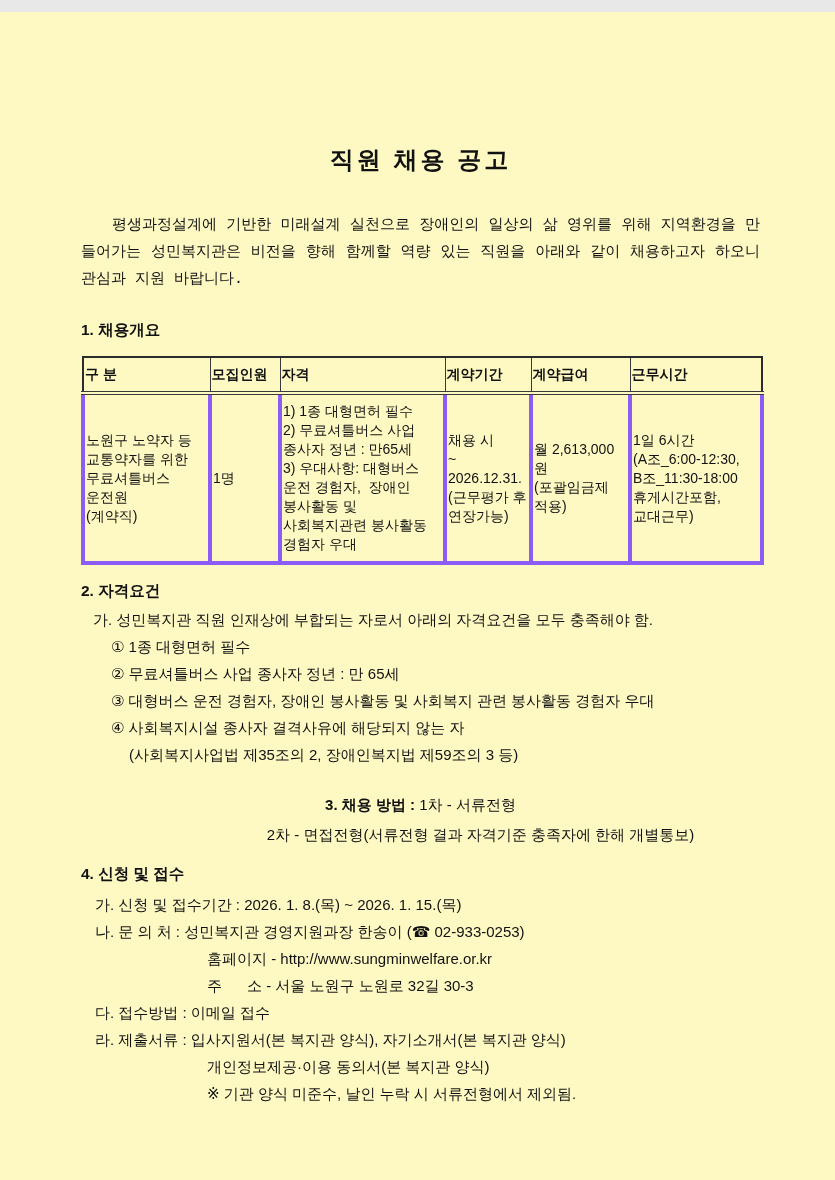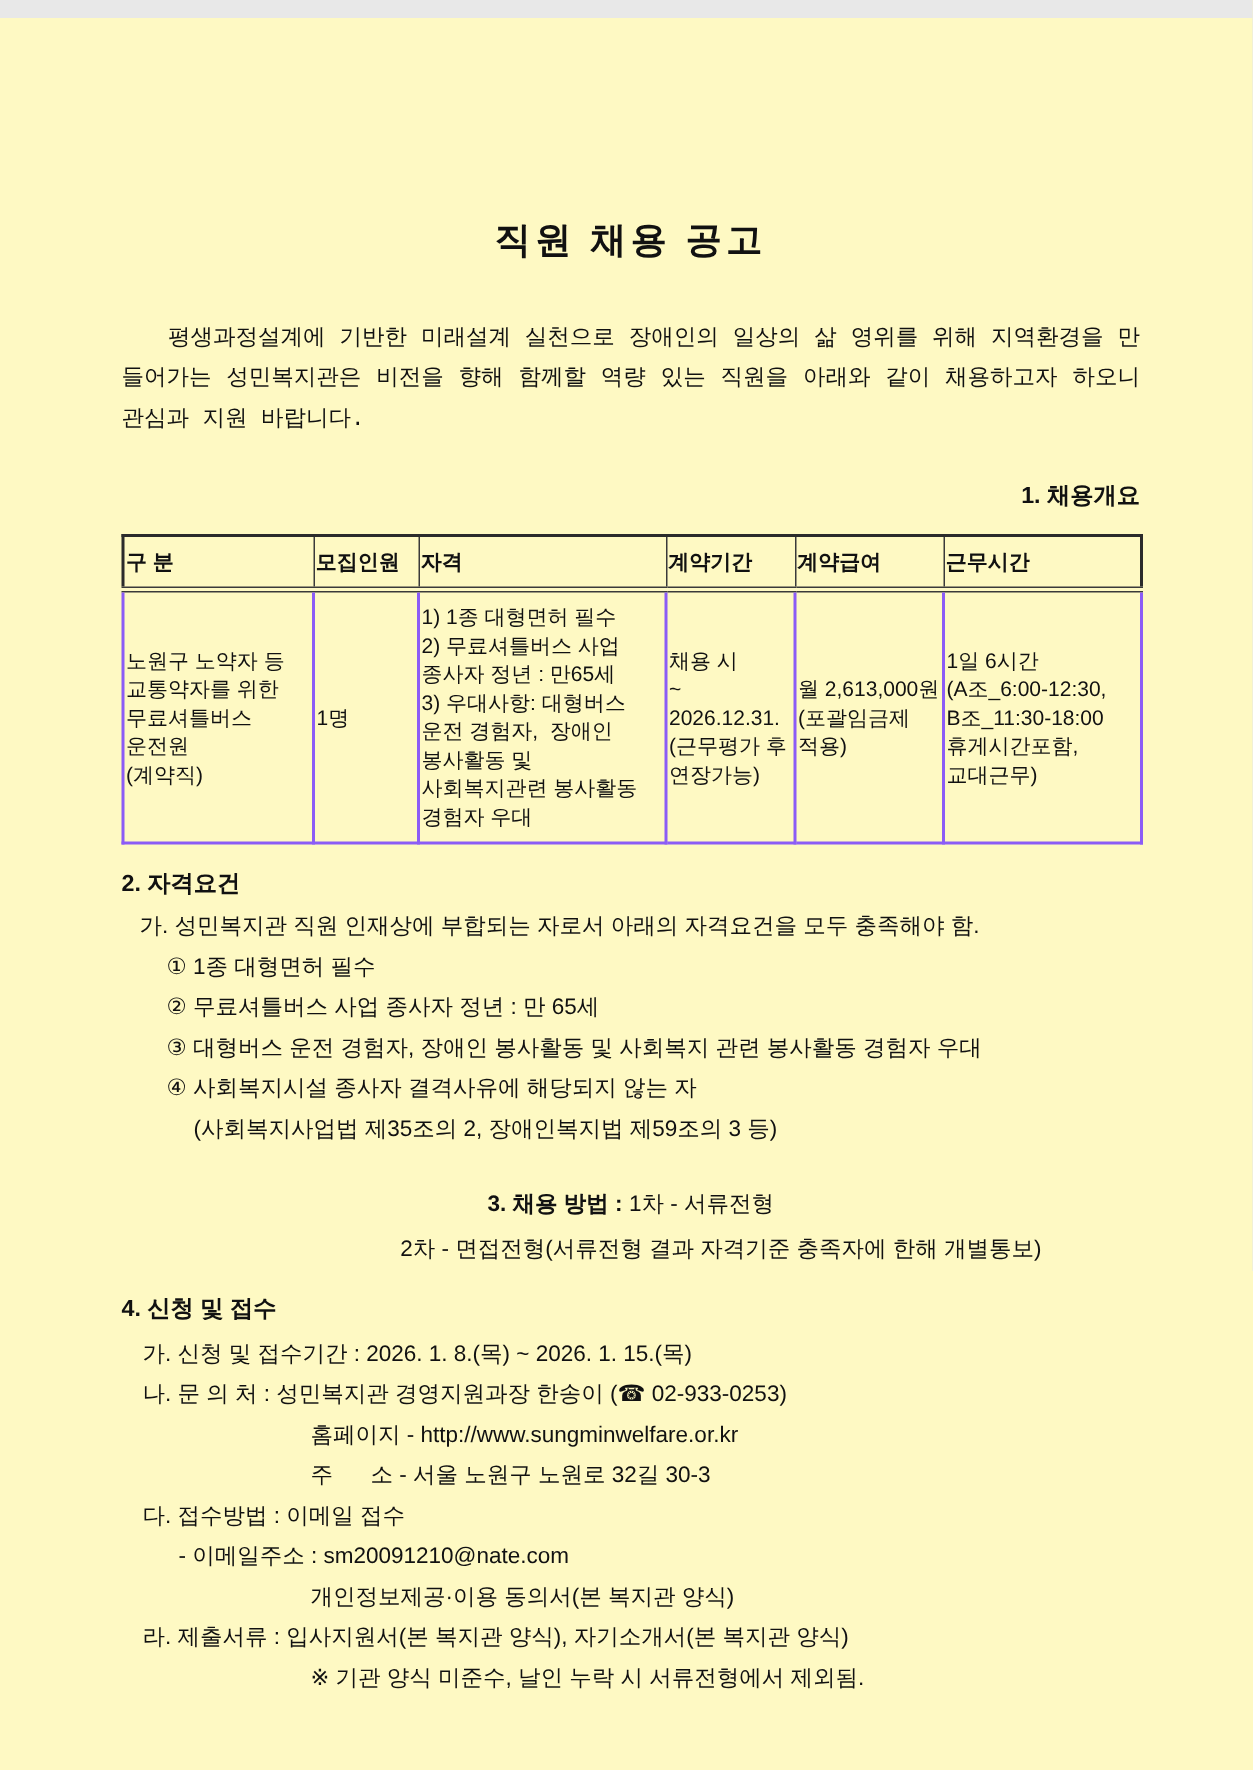--- a/index.html
+++ b/index.html
@@ -28,21 +28,21 @@
     text-align:justify;
     text-indent:31px;
     word-break:normal;
     font-family:Liberation Mono, monospace;
   }
   .sec{
     margin:0;
     font-size:15.5px;
     font-weight:bold;
   }
-  #sec1{margin-top:27px;text-align:right;}
+  #sec1{margin-top:27px;}
   #sec2{margin-top:16px;}
   #sec4{margin-top:14px;}
   table.recruit{
     margin-top:15px;
     width:679px;
     border-collapse:collapse;
     table-layout:fixed;
     border:2px solid #2b2b2b;
     text-align:left;
   }
@@ -51,21 +51,21 @@
     font-weight:bold;
     height:33px;
     padding:0 1px;
     border:1px solid #3a3a3a;
     border-bottom:4px double #3a3a3a;
   }
   table.recruit td{
     font-size:14px;
     line-height:19px;
     padding:7px 1px;
-    border:2px solid #8b5cf6;
+    border:4px solid #8b5cf6;
     vertical-align:middle;
     white-space:pre-wrap;
   }
   .line{
     font-size:15px;
     line-height:27px;
     white-space:pre-wrap;
   }
   .q-lead{margin-top:4px;padding-left:12px;}
   .q-item{padding-left:30px;}
@@ -155,19 +155,18 @@
     <div class="line step2">2차 - 면접전형(서류전형 결과 자격기준 충족자에 한해 개별통보)</div>
   </div>
 
   <h2 class="sec" id="sec4">4. 신청 및 접수</h2>
   <div class="app">
     <div class="line ind-a">가. 신청 및 접수기간 : 2026. 1. 8.(목) ~ 2026. 1. 15.(목)</div>
     <div class="line ind-a">나. 문 의 처 : 성민복지관 경영지원과장 한송이 (☎ 02-933-0253)</div>
     <div class="line ind-sub">홈페이지 - http://www.sungminwelfare.or.kr</div>
     <div class="line ind-sub">주      소 - 서울 노원구 노원로 32길 30-3</div>
     <div class="line ind-a">다. 접수방법 : 이메일 접수</div>
-    <div class="line ind-email">- 이메일주소 : sm20091210@nate.com</div>
+    <div class="line ind-a">라. 제출서류 : 입사지원서(본 복지관 양식), 자기소개서(본 복지관 양식)</div>
     <div class="line ind-sub">개인정보제공·이용 동의서(본 복지관 양식)</div>
-    <div class="line ind-a">라. 제출서류 : 입사지원서(본 복지관 양식), 자기소개서(본 복지관 양식)</div>
     <div class="line ind-sub">※ 기관 양식 미준수, 날인 누락 시 서류전형에서 제외됨.</div>
   </div>
 
 </div>
 
 </body></html>

